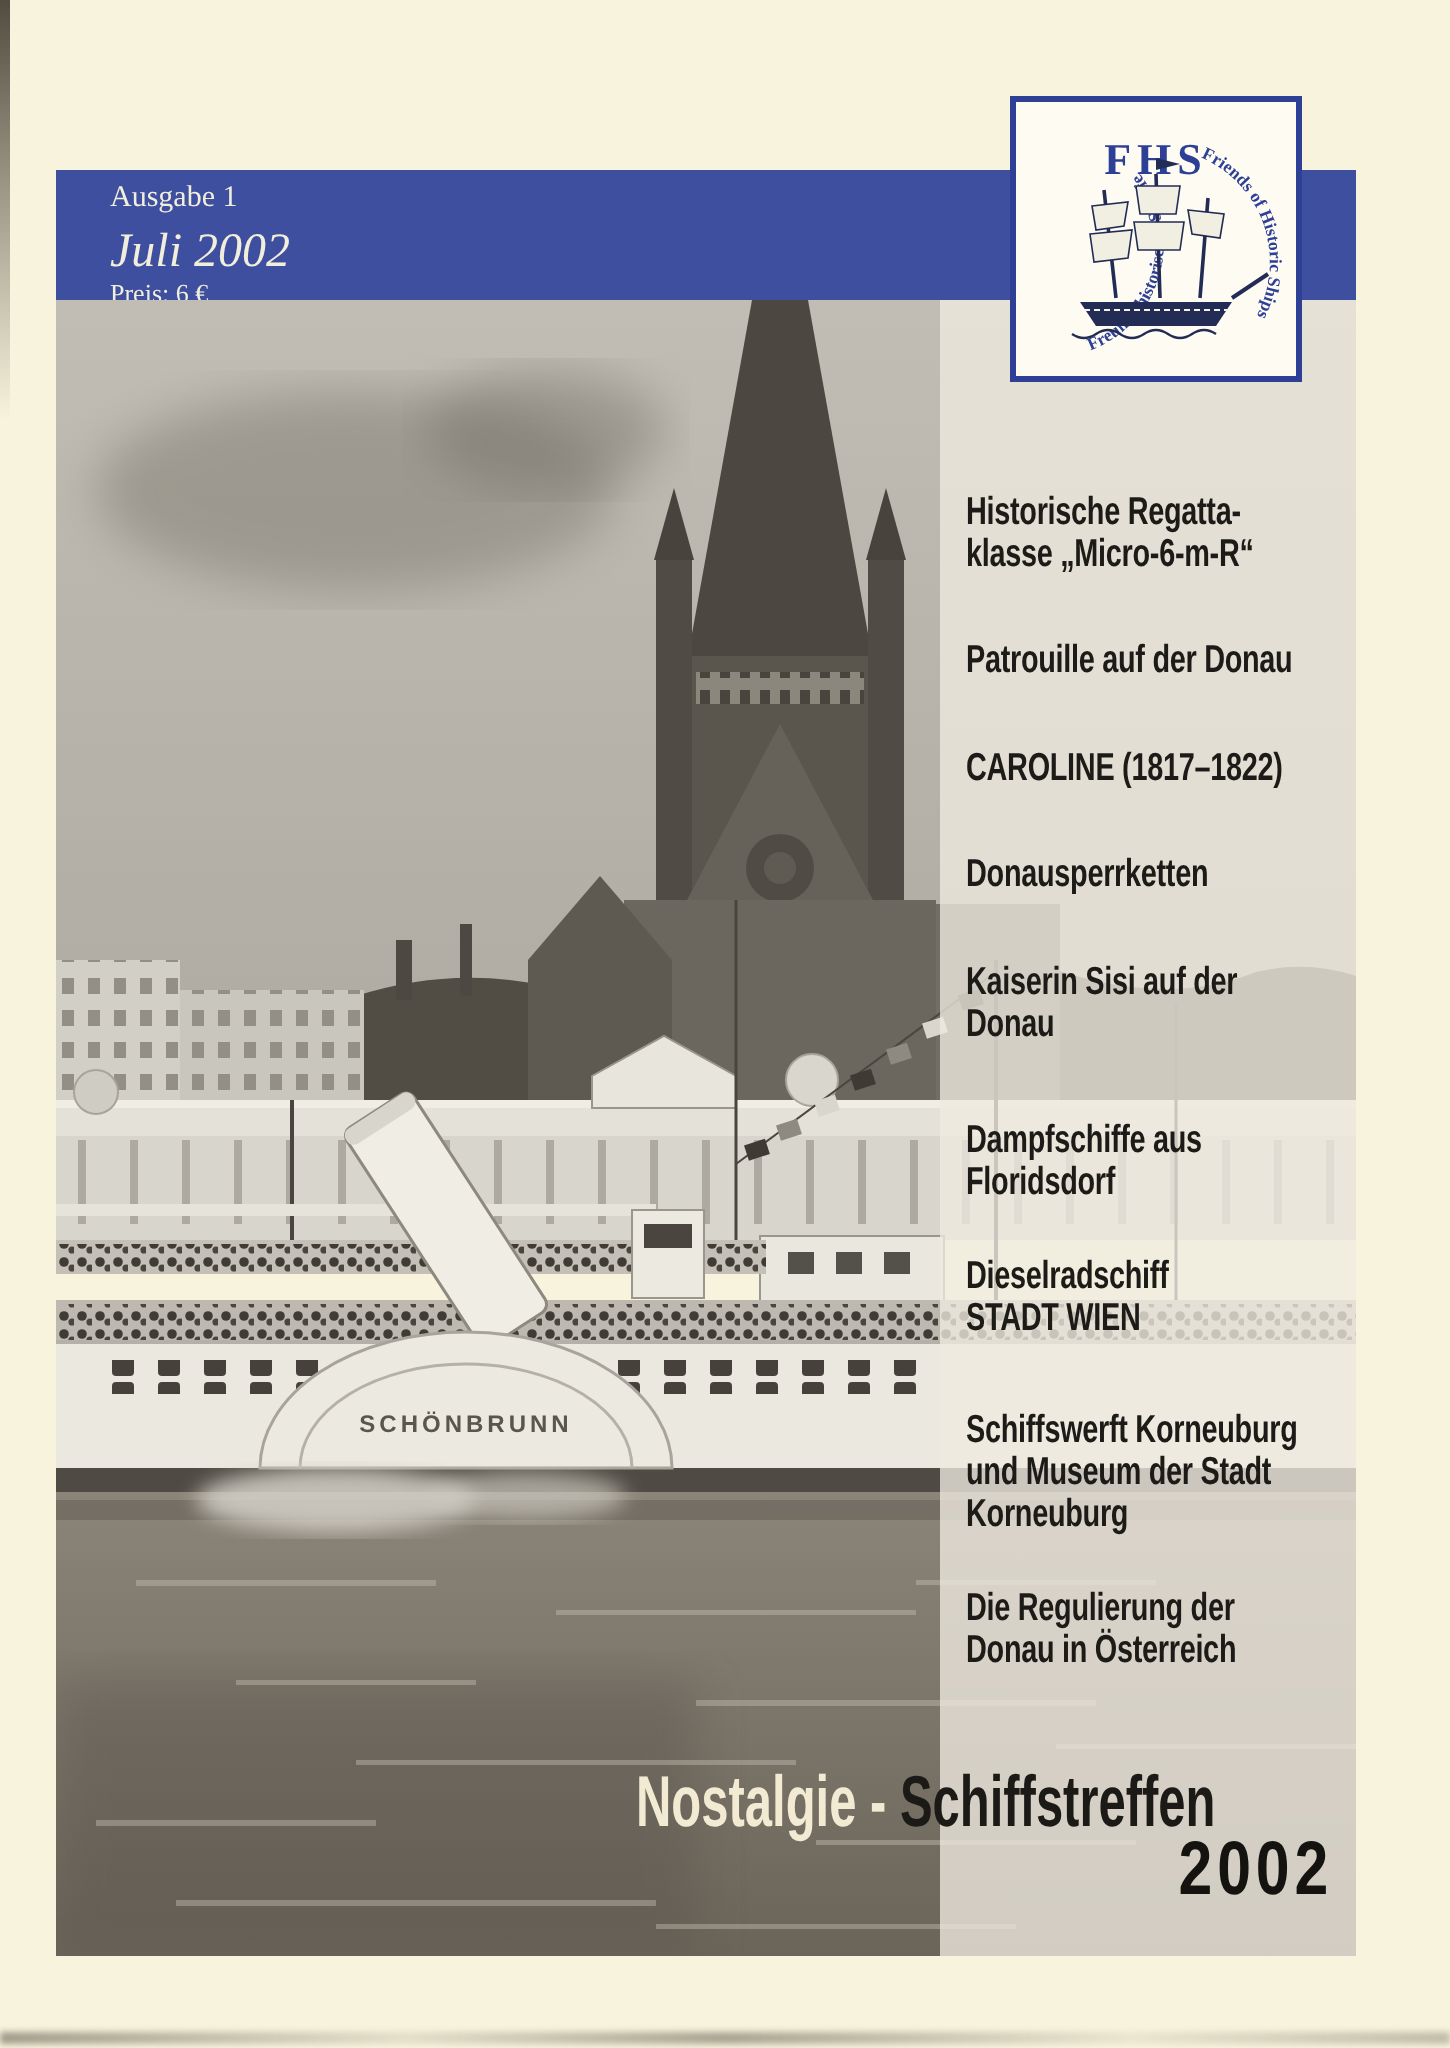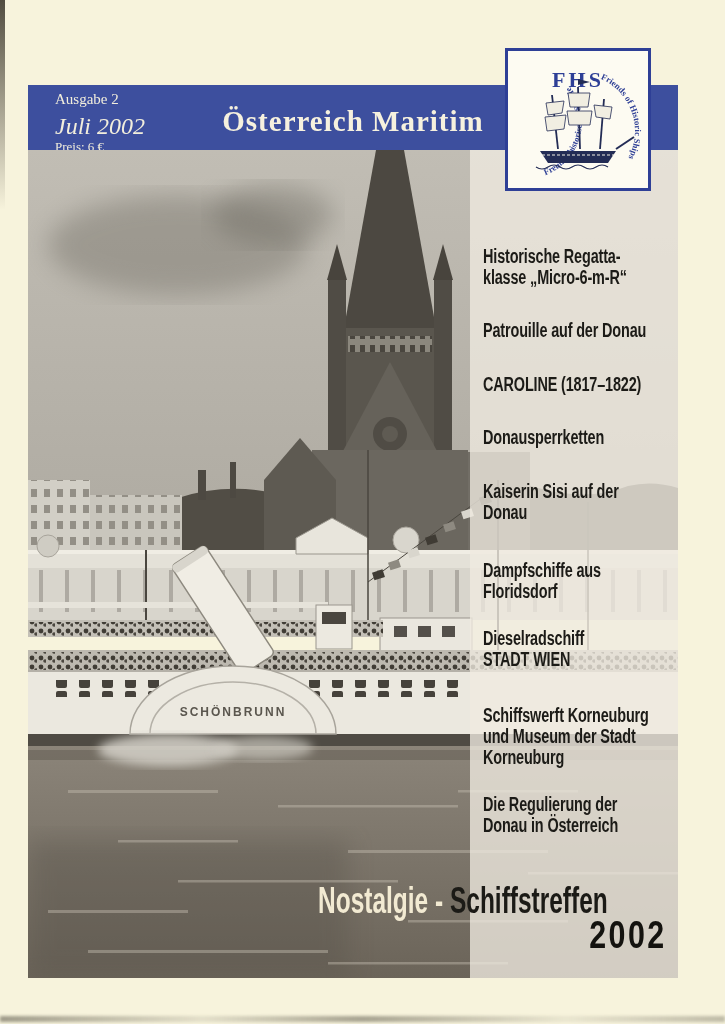--- a/index.html
+++ b/index.html
@@ -65,25 +65,24 @@
 </head>
 <body>
 
 <div class="page">
 
   <div class="edge-left"></div>
 
 
   <div class="blue-band">
     <div class="issue-block">
-      <p class="issue">Ausgabe 2</p>
+      <p class="issue">Ausgabe 1</p>
       <p class="date">Juli 2002</p>
       <p class="price">Preis: 6 €</p>
     </div>
-    <div class="magazine-title">Österreich Maritim</div>
   </div>
 
   <div class="photo">
     <svg width="650" height="828" viewBox="0 0 650 828">
       <defs>
         <linearGradient id="sky" x1="0" y1="0" x2="0" y2="1">
           <stop offset="0" stop-color="#c1bdb4"></stop>
             <stop offset="1" stop-color="#adA9a0"></stop>
         </linearGradient>
         <linearGradient id="water" x1="0" y1="0" x2="0" y2="1">

